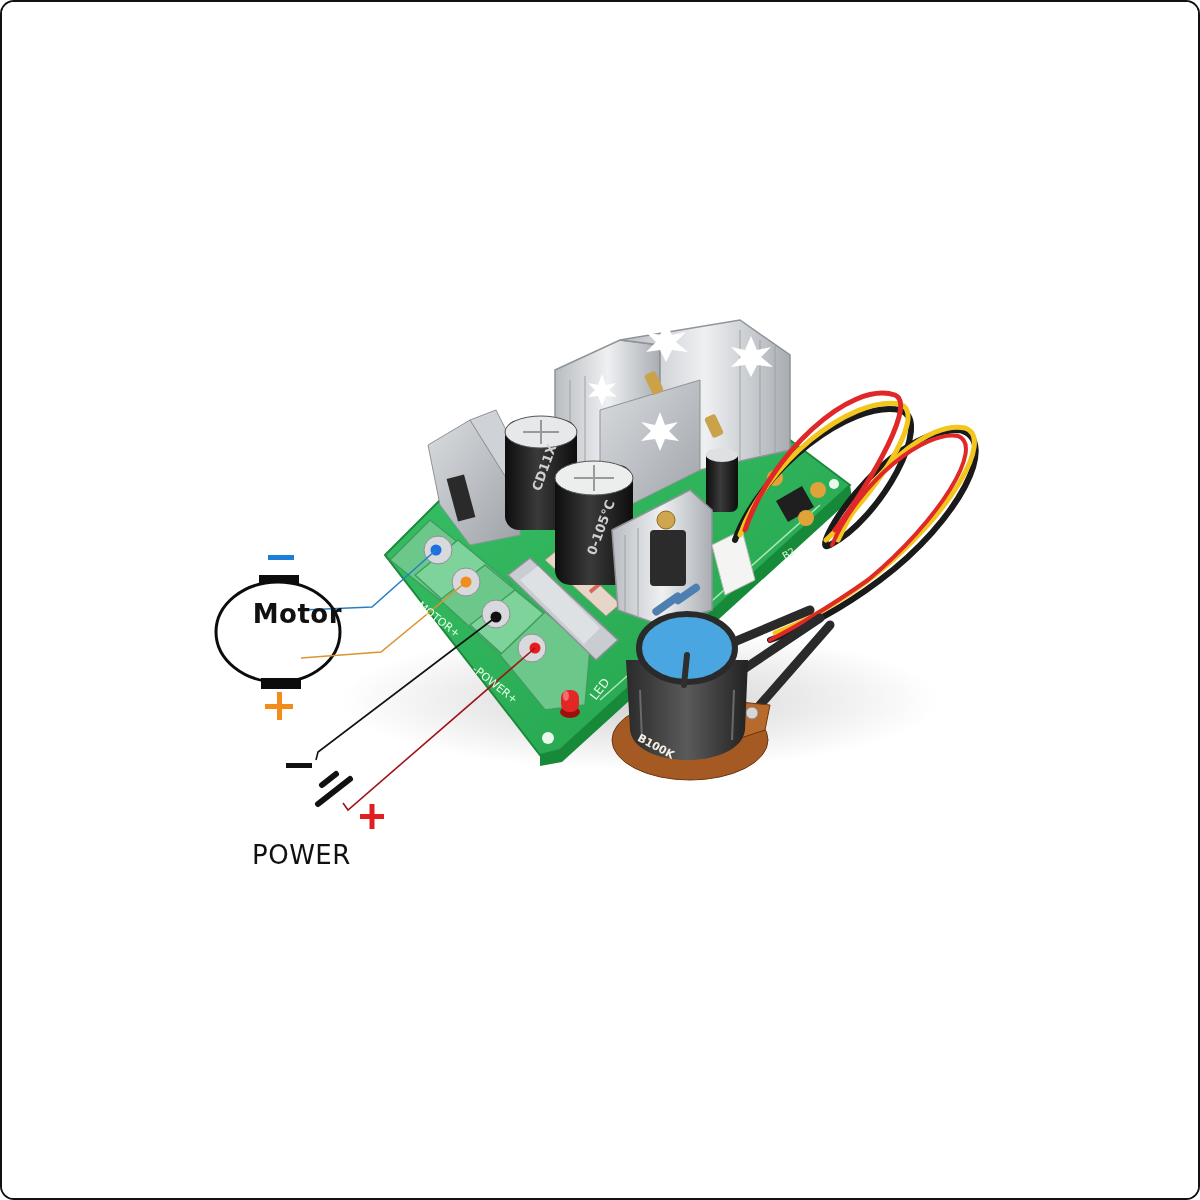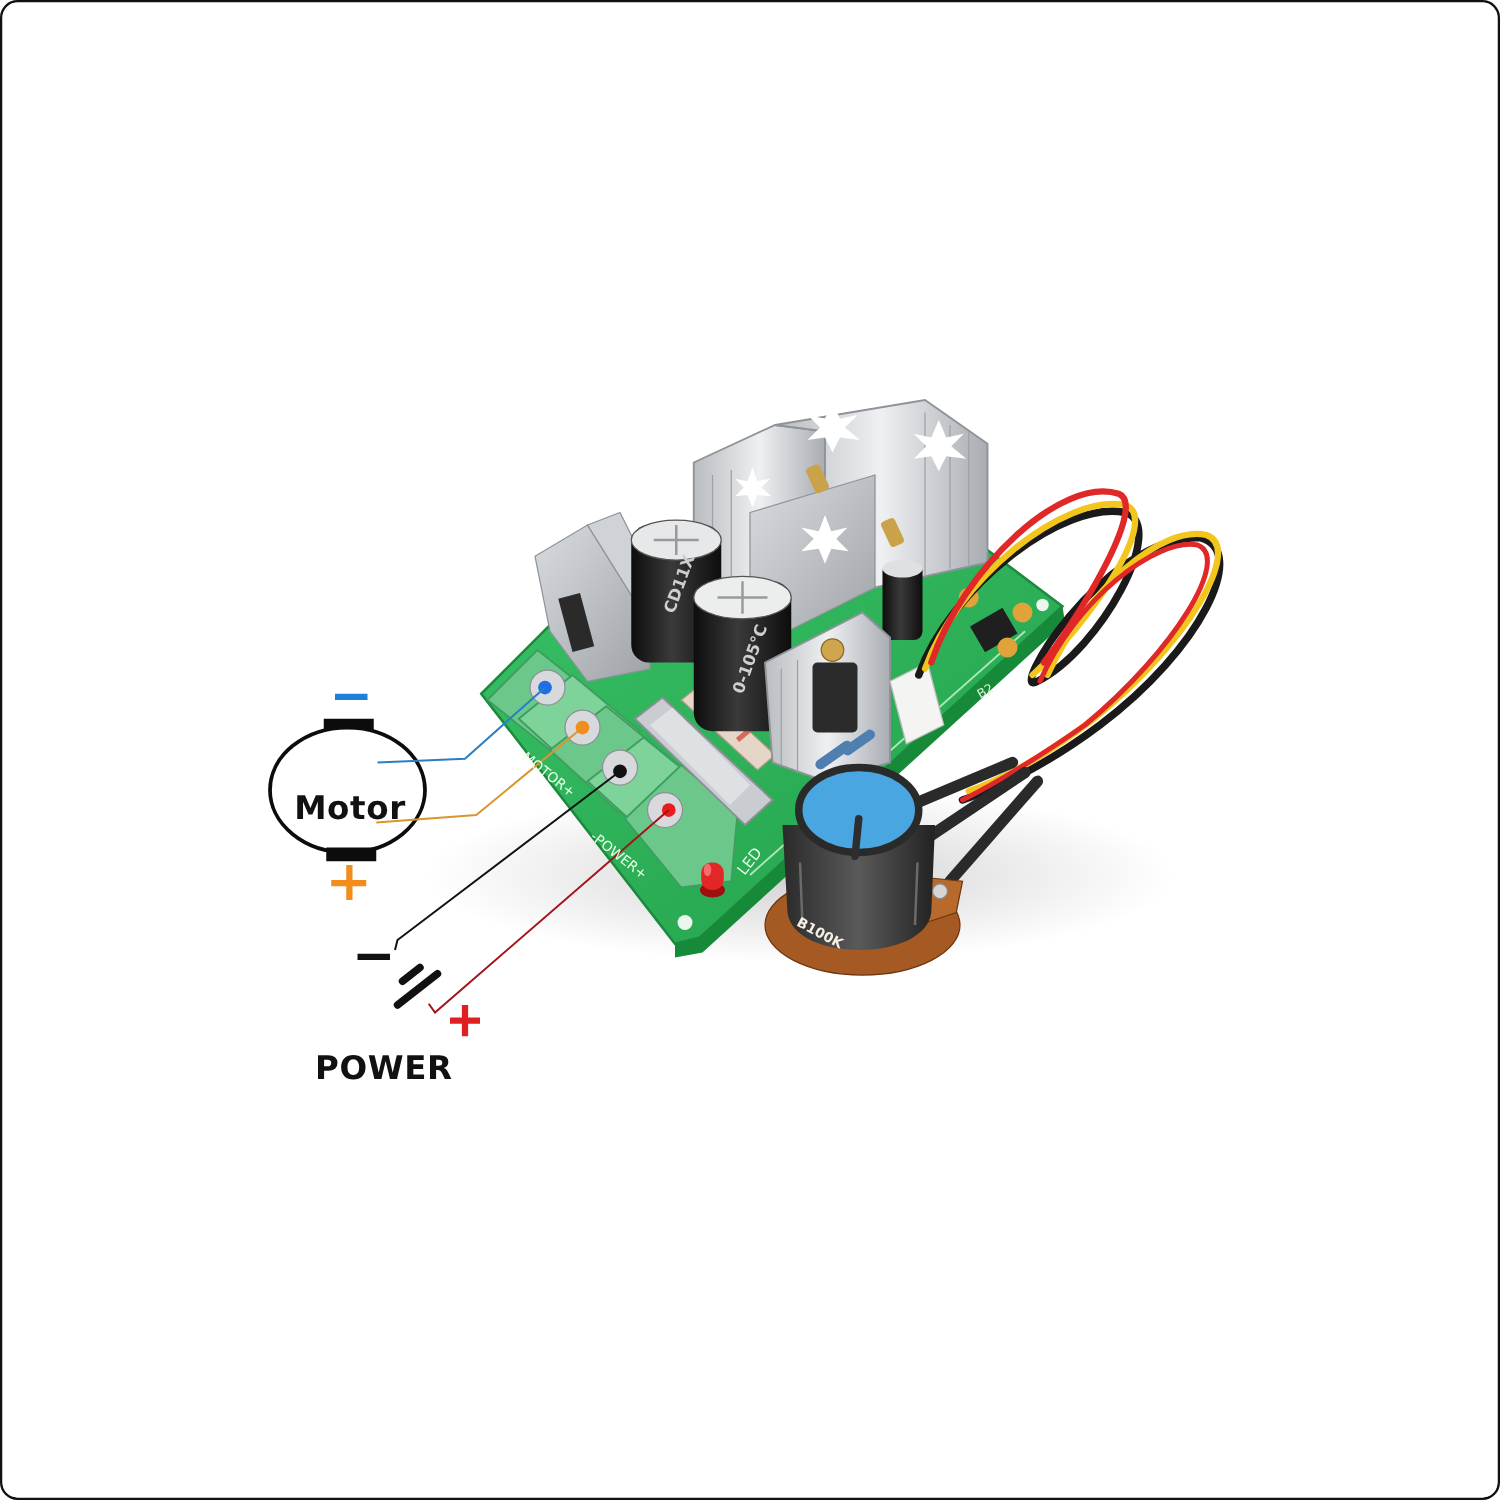--- a/index.html
+++ b/index.html
@@ -1,21 +1,21 @@
 <!DOCTYPE html>
 <html><head>
   <meta charset="utf-8">
   <style>
     html, body { margin: 0; padding: 0; background: #ffffff; }
     body { width: 1200px; height: 1200px; position: relative; overflow: hidden; font-family: "DejaVu Sans", sans-serif; }
     .frame { position: absolute; left: 0; top: 0; width: 1200px; height: 1200px; background: #ffffff; border-radius: 14px; box-shadow: 0 0 0 2px #111 inset; overflow: hidden; }
     .frame::after { content: ""; position: absolute; inset: 2px; border-radius: 12px; background: #fff; z-index: 0; }
     .scene { position: absolute; left: 0; top: 0; width: 1200px; height: 1200px; z-index: 1; }
-    .motor-label { position: absolute; left: 218px; top: 632px; width: 124px; text-align: center; font-family: "DejaVu Sans", sans-serif; font-weight: bold; font-size: 26px; color: #111; z-index: 3; letter-spacing: 0.5px; }
-    .power-label { position: absolute; left: 252px; top: 840px; font-family: "DejaVu Sans", sans-serif; font-weight: bold; font-size: 26px; color: #111; z-index: 3; letter-spacing: 0.5px; }
+    .motor-label { position: absolute; left: 218px; top: 599px; width: 124px; text-align: right; font-family: "DejaVu Sans", sans-serif; font-weight: bold; font-size: 26px; color: #111; z-index: 3; letter-spacing: 0.5px; }
+    .power-label { position: absolute; left: 252px; top: 840px; font-family: "DejaVu Sans", sans-serif; font-weight: normal; font-size: 26px; color: #111; z-index: 3; letter-spacing: 0.5px; }
     .pcb-text { position: absolute; z-index: 3; font-family: "DejaVu Sans", sans-serif; font-size: 11px; color: #e8ffe8; white-space: nowrap; }
     .pcb-motor { left: 410px; top: 612px; transform: rotate(38deg); }
     .pcb-power { left: 468px; top: 678px; transform: rotate(38deg); }
     .pcb-led { left: 588px; top: 682px; transform: rotate(-52deg); font-size: 12px; }
     .pcb-b2 { left: 782px; top: 548px; transform: rotate(-30deg); font-size: 10px; color: #d8f5d8; }
     .pot-text { position: absolute; left: 636px; top: 740px; transform: rotate(28deg); font-size: 11px; font-weight: bold; color: #f5efe3; z-index: 3; font-family: "DejaVu Sans", sans-serif; }
     .cap-text { position: absolute; z-index: 3; font-family: "DejaVu Sans", sans-serif; font-size: 13px; color: #cfcfcf; font-weight: bold; white-space: nowrap; }
     .cap1-text { left: 520px; top: 460px; transform: rotate(-70deg); }
     .cap2-text { left: 572px; top: 520px; transform: rotate(-70deg); }
   </style>

